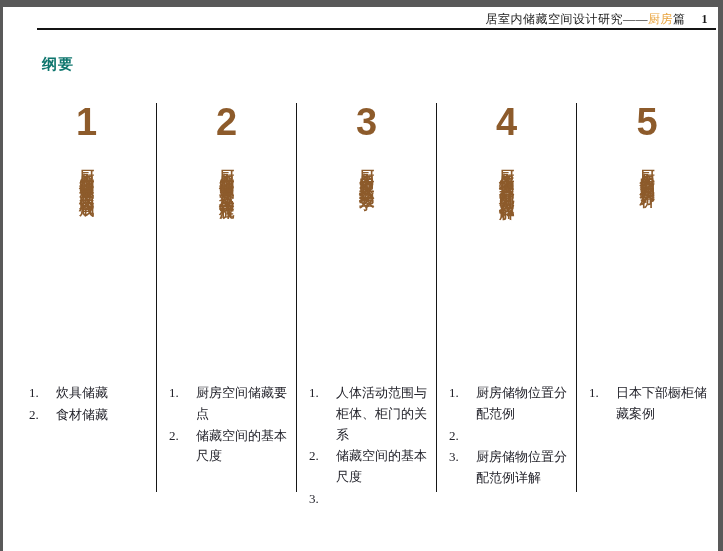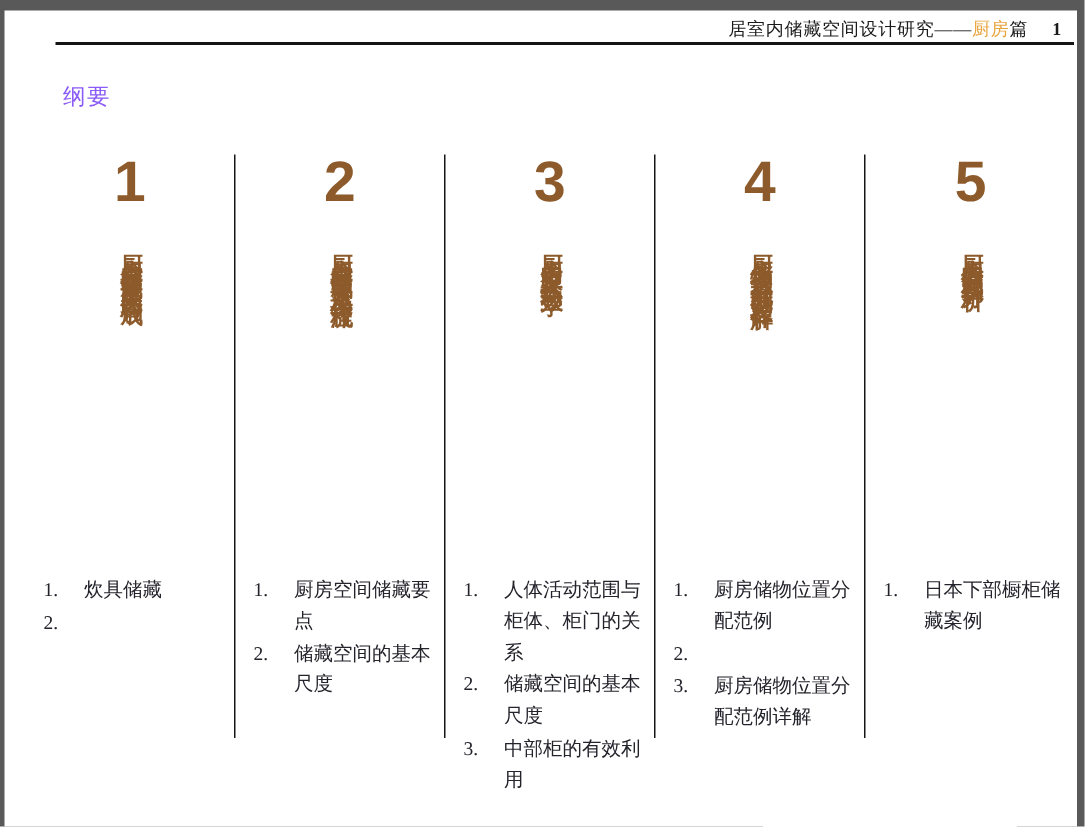--- a/index.html
+++ b/index.html
@@ -23,21 +23,21 @@
     white-space:nowrap;
   }
   .header-highlight{color:#e9a33c;}
   .header-pagenum{margin-left:16px;font-weight:bold;}
   .header-rule{
     position:absolute;top:21px;left:34px;right:2px;
     height:2px;background:#141414;
   }
   .page-title{
     position:absolute;left:39px;top:48px;
-    font-size:15px;font-weight:normal;color:#8b5cf6;
+    font-size:15px;font-weight:bold;color:#0f766e;
     letter-spacing:1px;
   }
   
   .columns{
     position:absolute;left:14px;top:96px;
     width:700px;height:389px;
     display:flex;
   }
   .column{
     width:140px;box-sizing:border-box;
@@ -92,20 +92,21 @@
         <div class="vtitle-wrap">
           <span class="vtitle">厨房空间储藏量及内容构成</span>
         </div>
         <div class="list">
           <div class="list-item">
             <span class="item-marker">1.</span>
             <span class="item-text">炊具储藏</span>
           </div>
           <div class="list-item">
             <span class="item-marker">2.</span>
+            <span class="item-text">食材储藏</span>
           </div>
         </div>
       </div>
 
       <div class="column divided">
         <div class="col-num">2</div>
         <div class="vtitle-wrap">
           <span class="vtitle">厨房空间储藏要点及操作流程</span>
         </div>
         <div class="list">
@@ -129,21 +130,20 @@
           <div class="list-item">
             <span class="item-marker">1.</span>
             <span class="item-text">人体活动范围与柜体、柜门的关系</span>
           </div>
           <div class="list-item">
             <span class="item-marker">2.</span>
             <span class="item-text">储藏空间的基本尺度</span>
           </div>
           <div class="list-item">
             <span class="item-marker">3.</span>
-            <span class="item-text">中部柜的有效利用</span>
           </div>
         </div>
       </div>
 
       <div class="column divided">
         <div class="col-num">4</div>
         <div class="vtitle-wrap">
           <span class="vtitle">厨房储物位置分配范例及详解</span>
         </div>
         <div class="list">

